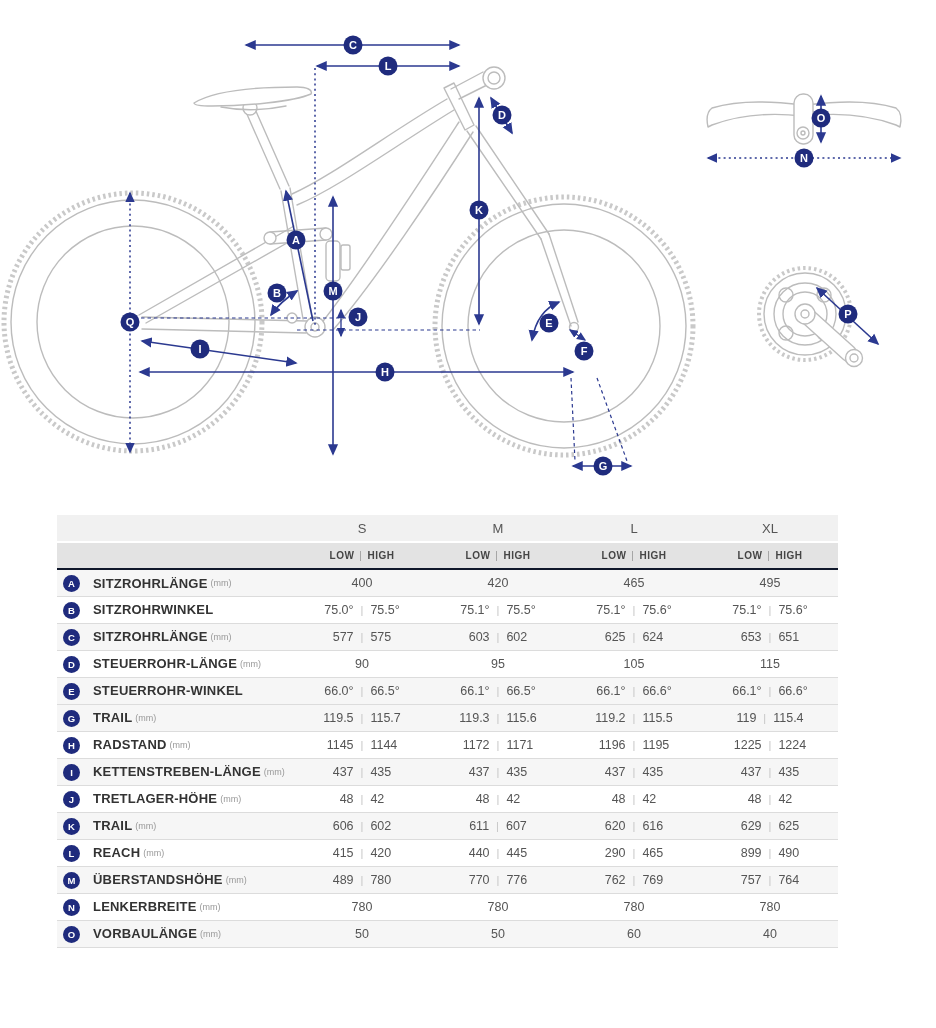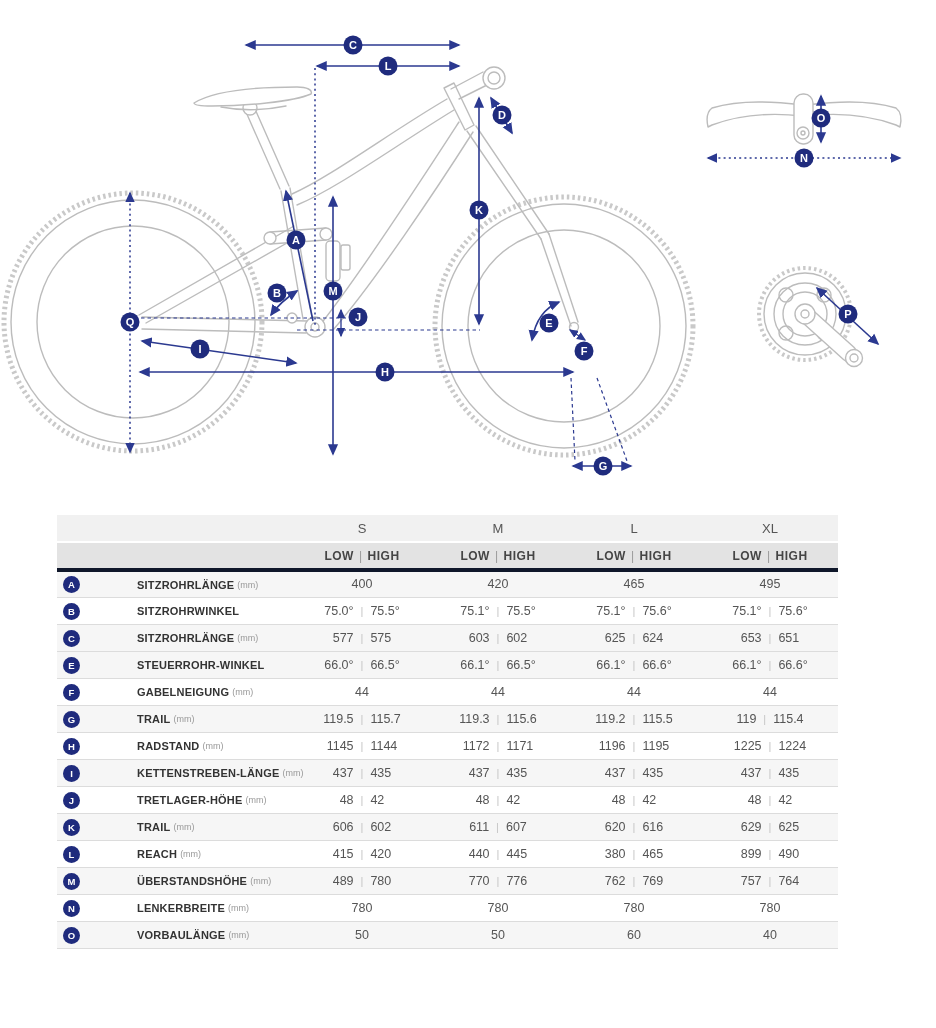--- a/index.html
+++ b/index.html
@@ -25,31 +25,31 @@
   .badge-c{fill:var(--badge);}
   .badge-t{fill:#fff;font:bold 11px "Liberation Sans",sans-serif;text-anchor:middle;}
 
   
   .geo-table{border-collapse:collapse;table-layout:fixed;width:781px;margin:10px 0 0 57px;}
   .geo-table col.c-label{width:237px;}
   .geo-table col.c-size{width:136px;}
   .geo-table th,.geo-table td{padding:0;text-align:center;vertical-align:middle;}
   tr.hdr1 th{background:#f1f1f1;height:26px;font-weight:normal;font-size:13px;color:#555;
              border-bottom:2px solid #fff;}
-  tr.hdr2 th{background:#e3e3e3;height:25px;font-size:12px;font-weight:bold;color:#454545;
-             letter-spacing:.5px;border-bottom:4px solid #0f172a;}
+  tr.hdr2 th{background:#e3e3e3;height:25px;font-size:10px;font-weight:bold;color:#454545;
+             letter-spacing:.5px;border-bottom:2px solid #0f172a;}
   .hsep{color:#9a9a9a;margin:0 5px;font-weight:normal;}
   #geo-rows tr{height:27px;border-bottom:1px solid #dcdcdc;}
   #geo-rows tr.odd{background:#f6f6f6;}
   #geo-rows tr.even{background:#ffffff;}
   td.label-cell{text-align:left;padding-left:6px;white-space:nowrap;}
   .badge{display:inline-flex;align-items:center;justify-content:center;
          width:17px;height:17px;border-radius:50%;background:var(--badge);
          color:#fff;font-size:9.5px;font-weight:bold;margin-right:13px;vertical-align:middle;}
-  .lbl{font-size:11px;font-weight:bold;color:#333;letter-spacing:.2px;vertical-align:middle;margin-left:44px;}
+  .lbl{font-size:13px;font-weight:bold;color:#333;letter-spacing:.2px;vertical-align:middle;}
   .unit{font-size:9px;color:#999;vertical-align:middle;margin-left:3px;}
   td.val-cell{font-size:12.5px;color:#555;}
   .vsep{color:#c5c5c5;margin:0 7px;font-size:11px;}
 </style>
 </head>
 <body>
 
 <div class="page">
 
   <svg class="diagram" width="936" height="505" viewBox="0 0 936 505">
@@ -265,34 +265,34 @@
           <td class="val-cell"><span>75.1°</span><span class="vsep">|</span><span>75.6°</span></td>
           <td class="val-cell"><span>75.1°</span><span class="vsep">|</span><span>75.6°</span></td>
         </tr>
         <tr class="odd">
           <td class="label-cell"><span class="badge">C</span><span class="lbl">SITZROHRLÄNGE</span><span class="unit">(mm)</span></td>
           <td class="val-cell"><span>577</span><span class="vsep">|</span><span>575</span></td>
           <td class="val-cell"><span>603</span><span class="vsep">|</span><span>602</span></td>
           <td class="val-cell"><span>625</span><span class="vsep">|</span><span>624</span></td>
           <td class="val-cell"><span>653</span><span class="vsep">|</span><span>651</span></td>
         </tr>
+        <tr class="even">
+          <td class="label-cell"><span class="badge">D</span><span class="lbl">STEUERROHR-LÄNGE</span><span class="unit">(mm)</span></td>
+          <td class="val-cell">90</td>
+          <td class="val-cell">95</td>
+          <td class="val-cell">105</td>
+          <td class="val-cell">115</td>
+        </tr>
         <tr class="odd">
           <td class="label-cell"><span class="badge">E</span><span class="lbl">STEUERROHR-WINKEL</span></td>
           <td class="val-cell"><span>66.0°</span><span class="vsep">|</span><span>66.5°</span></td>
           <td class="val-cell"><span>66.1°</span><span class="vsep">|</span><span>66.5°</span></td>
           <td class="val-cell"><span>66.1°</span><span class="vsep">|</span><span>66.6°</span></td>
           <td class="val-cell"><span>66.1°</span><span class="vsep">|</span><span>66.6°</span></td>
         </tr>
-        <tr class="even">
-          <td class="label-cell"><span class="badge">F</span><span class="lbl">GABELNEIGUNG</span><span class="unit">(mm)</span></td>
-          <td class="val-cell">44</td>
-          <td class="val-cell">44</td>
-          <td class="val-cell">44</td>
-          <td class="val-cell">44</td>
-        </tr>
         <tr class="odd">
           <td class="label-cell"><span class="badge">G</span><span class="lbl">TRAIL</span><span class="unit">(mm)</span></td>
           <td class="val-cell"><span>119.5</span><span class="vsep">|</span><span>115.7</span></td>
           <td class="val-cell"><span>119.3</span><span class="vsep">|</span><span>115.6</span></td>
           <td class="val-cell"><span>119.2</span><span class="vsep">|</span><span>115.5</span></td>
           <td class="val-cell"><span>119</span><span class="vsep">|</span><span>115.4</span></td>
         </tr>
         <tr class="even">
           <td class="label-cell"><span class="badge">H</span><span class="lbl">RADSTAND</span><span class="unit">(mm)</span></td>
           <td class="val-cell"><span>1145</span><span class="vsep">|</span><span>1144</span></td>
@@ -318,21 +318,21 @@
           <td class="label-cell"><span class="badge">K</span><span class="lbl">TRAIL</span><span class="unit">(mm)</span></td>
           <td class="val-cell"><span>606</span><span class="vsep">|</span><span>602</span></td>
           <td class="val-cell"><span>611</span><span class="vsep">|</span><span>607</span></td>
           <td class="val-cell"><span>620</span><span class="vsep">|</span><span>616</span></td>
           <td class="val-cell"><span>629</span><span class="vsep">|</span><span>625</span></td>
         </tr>
         <tr class="even">
           <td class="label-cell"><span class="badge">L</span><span class="lbl">REACH</span><span class="unit">(mm)</span></td>
           <td class="val-cell"><span>415</span><span class="vsep">|</span><span>420</span></td>
           <td class="val-cell"><span>440</span><span class="vsep">|</span><span>445</span></td>
-          <td class="val-cell"><span>380</span><span class="vsep">|</span><span>465</span></td>
+          <td class="val-cell"><span>290</span><span class="vsep">|</span><span>465</span></td>
           <td class="val-cell"><span>899</span><span class="vsep">|</span><span>490</span></td>
         </tr>
         <tr class="odd">
           <td class="label-cell"><span class="badge">M</span><span class="lbl">ÜBERSTANDSHÖHE</span><span class="unit">(mm)</span></td>
           <td class="val-cell"><span>489</span><span class="vsep">|</span><span>780</span></td>
           <td class="val-cell"><span>770</span><span class="vsep">|</span><span>776</span></td>
           <td class="val-cell"><span>762</span><span class="vsep">|</span><span>769</span></td>
           <td class="val-cell"><span>757</span><span class="vsep">|</span><span>764</span></td>
         </tr>
         <tr class="even">

